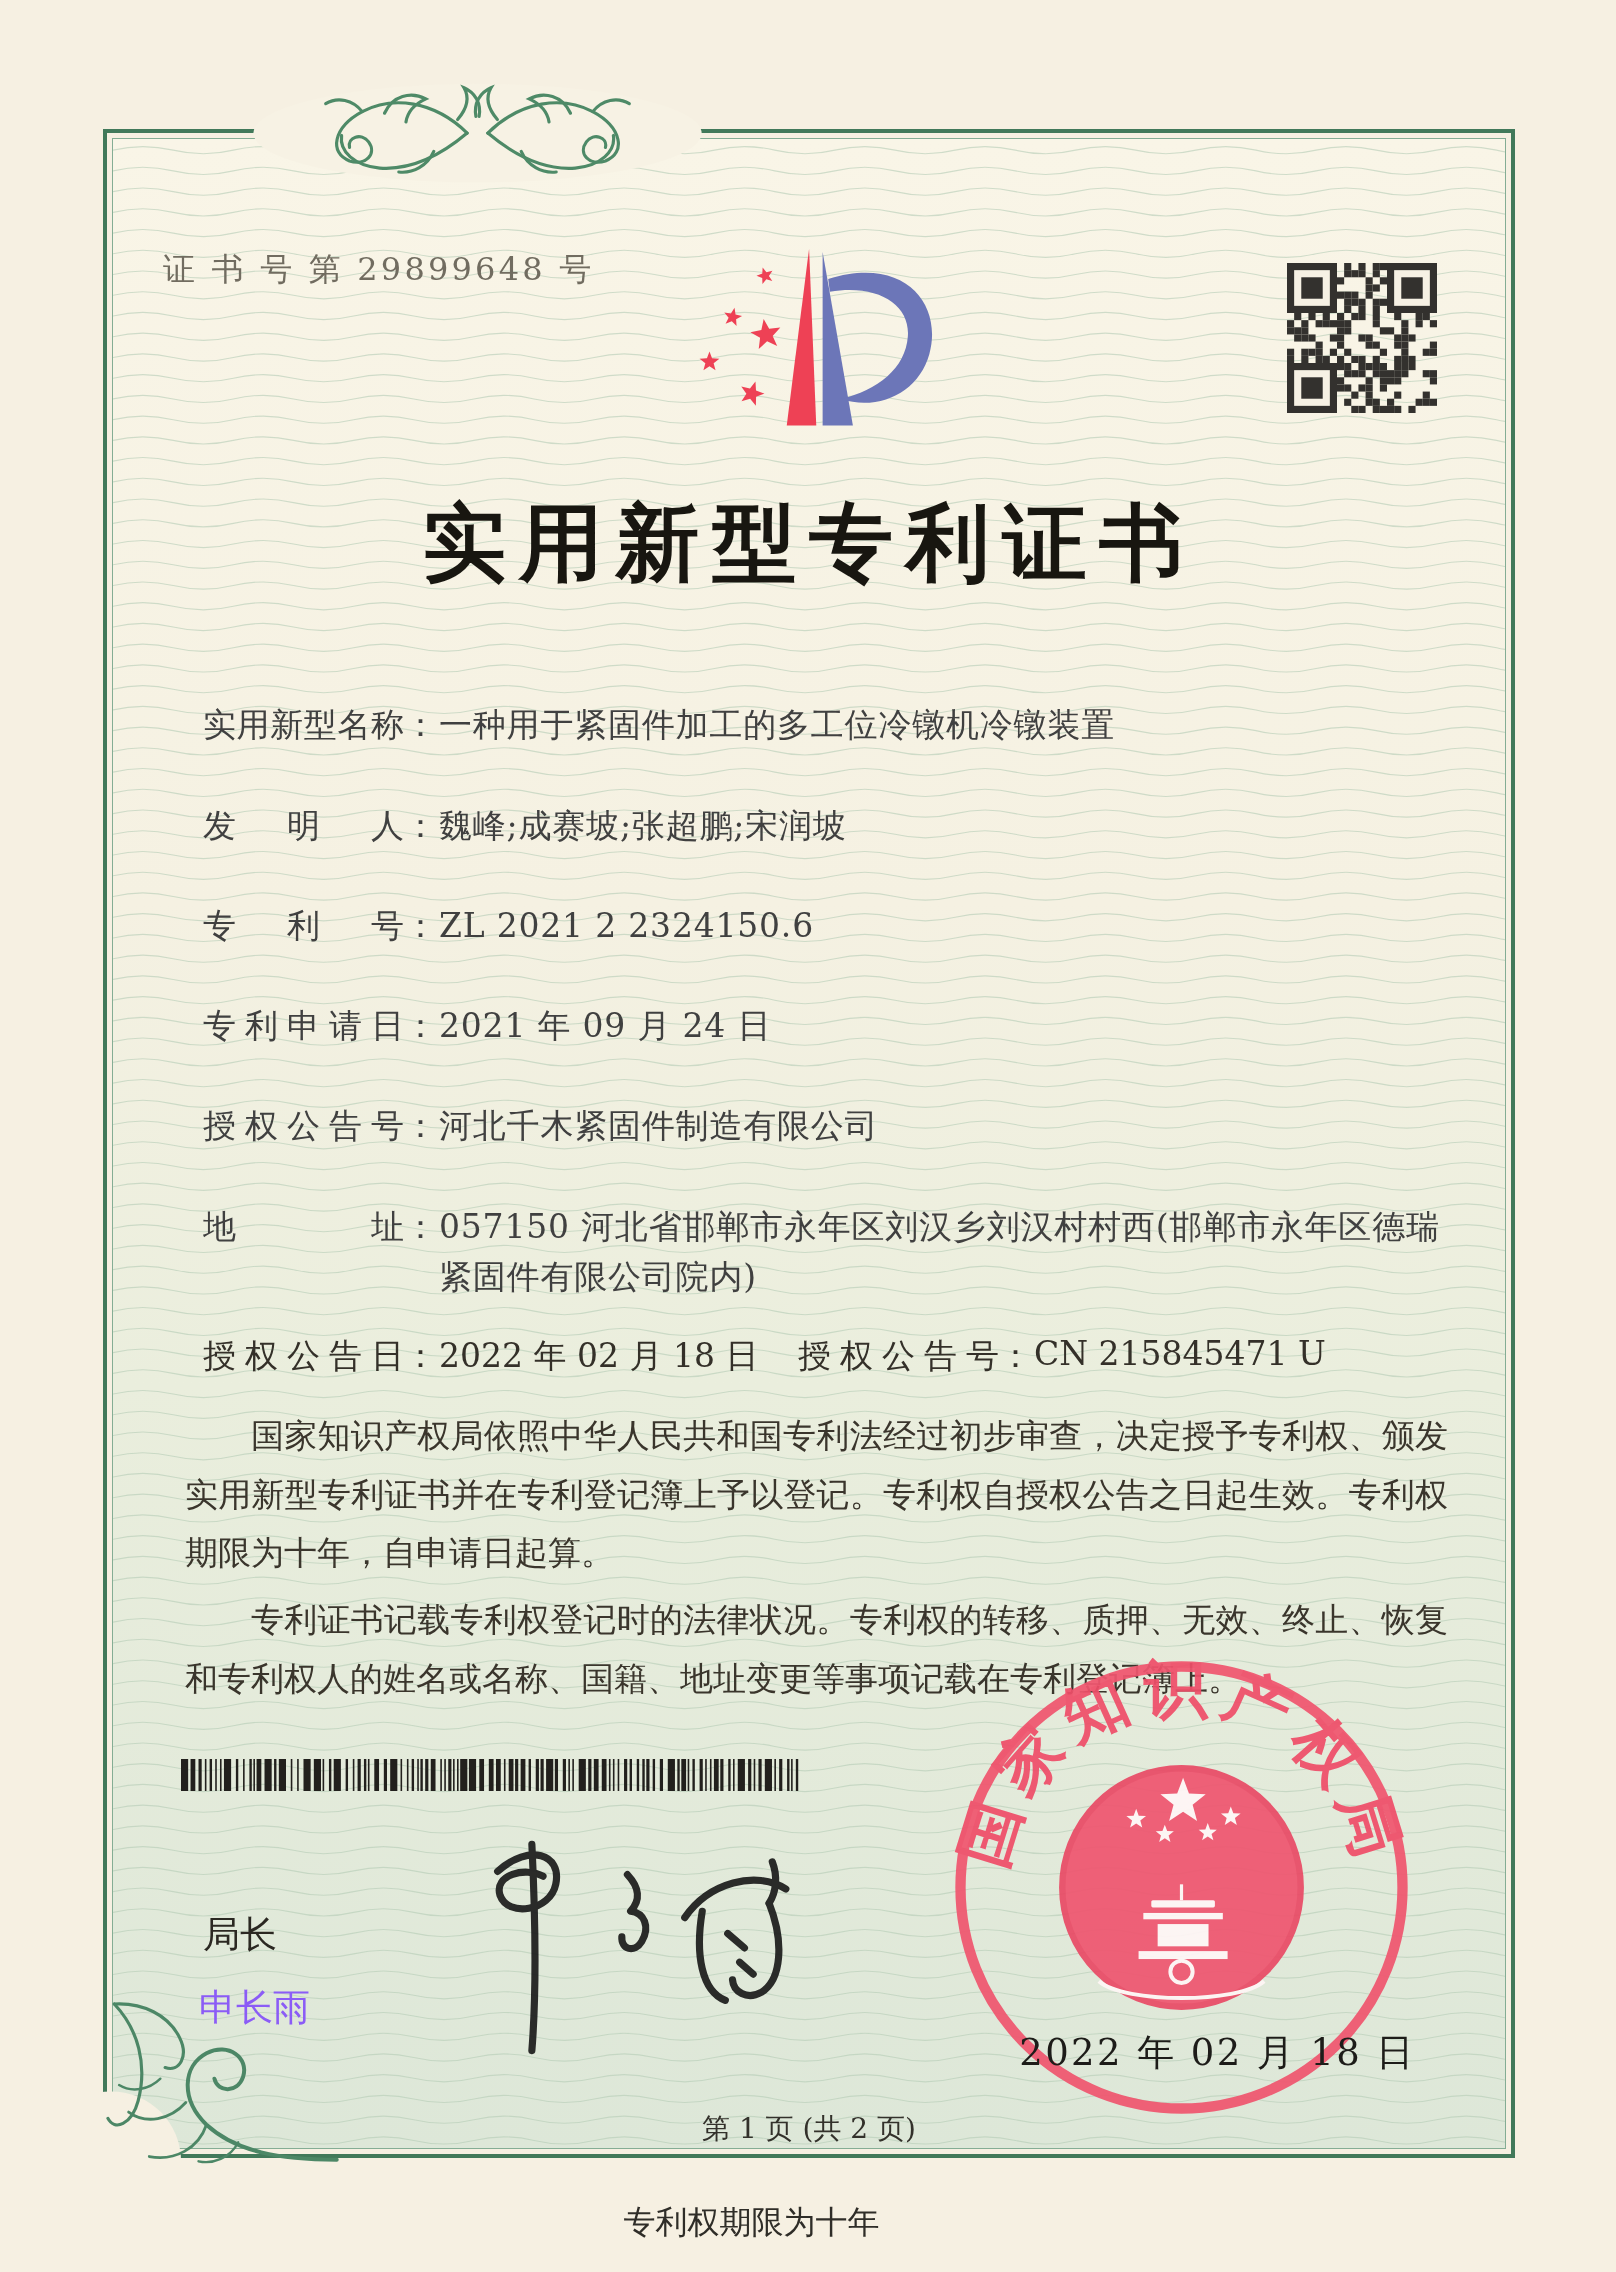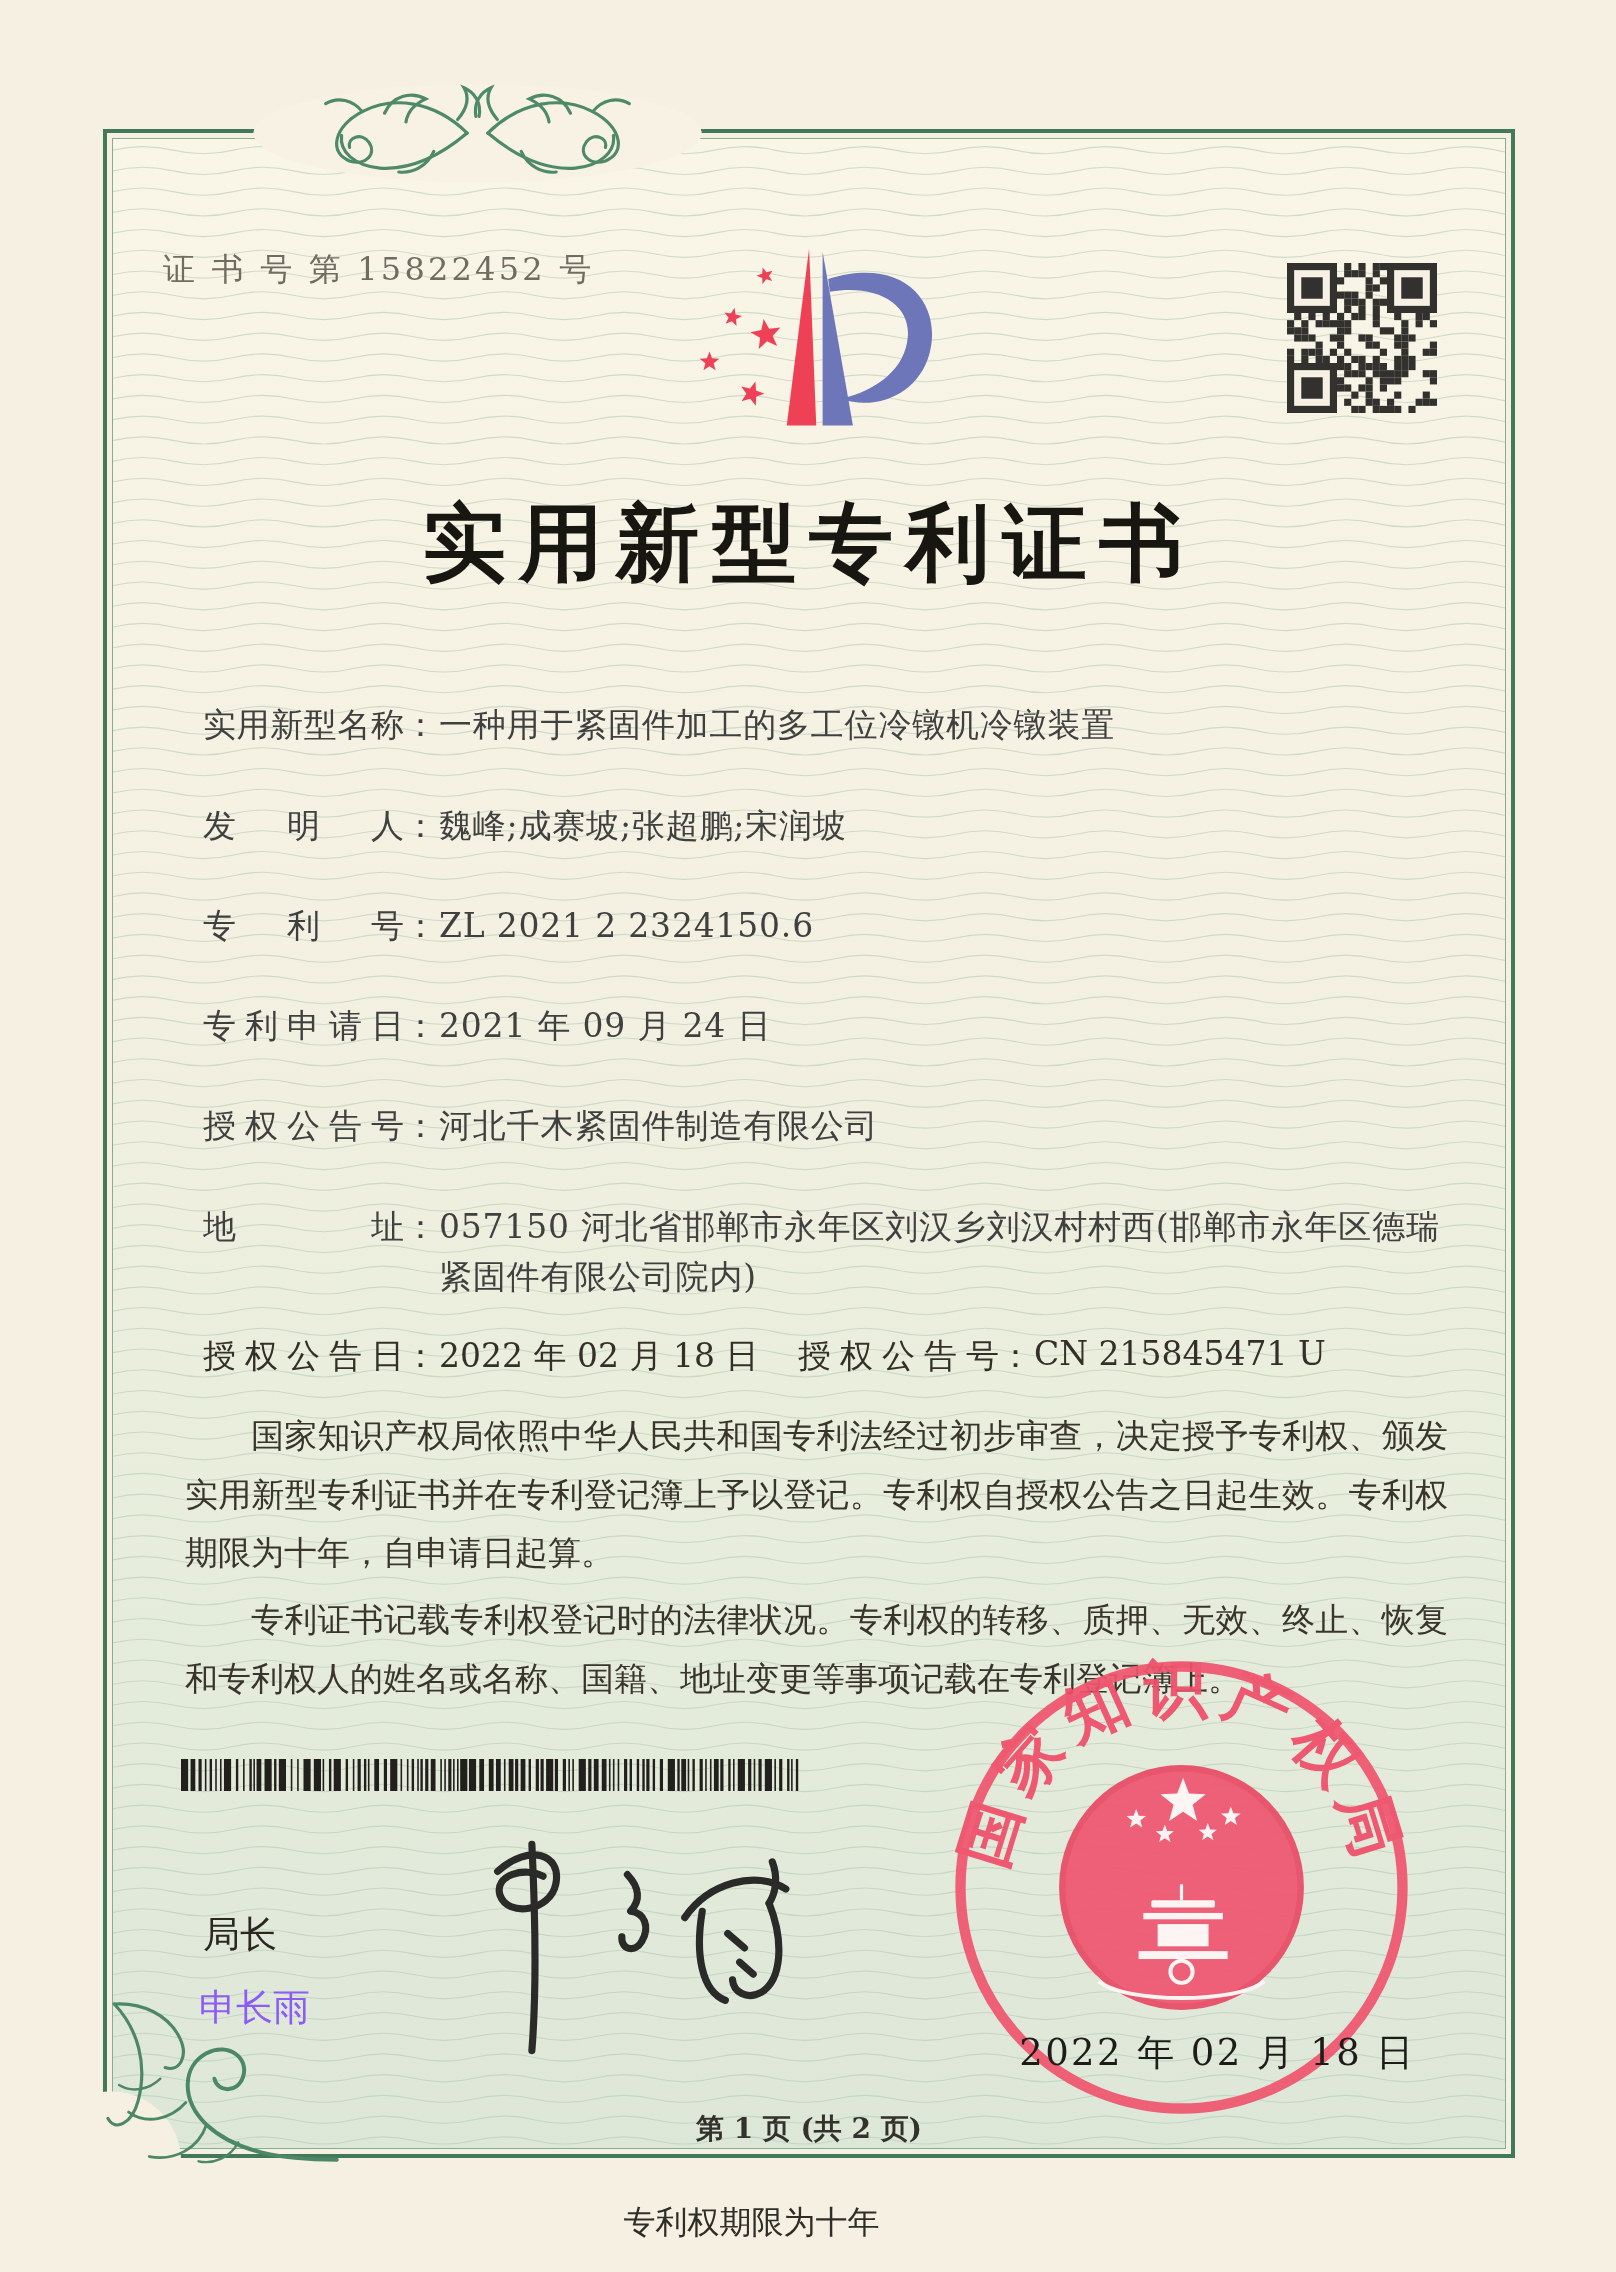--- a/index.html
+++ b/index.html
@@ -36,21 +36,21 @@
     text-align:justify;color:#3a352c;}
   .paras p{margin:0 0 8px 0;text-indent:2em;}
   
   .barcode{left:181px;top:1759px;width:622px;height:32px;}
   .director-title{left:203px;top:1910px;font-size:37px;color:#2b2822;}
   .director-name{left:199px;top:1983px;font-size:37px;color:#8b5cf6;}
   .signature{left:422px;top:1822px;width:414px;height:239px;}
   .seal{left:943px;top:1649px;width:477px;height:477px;opacity:.93;}
   .seal-date{left:971px;top:2028px;width:493px;text-align:center;
     font-size:37px;letter-spacing:2.4px;color:#1d1c19;}
-  .page-info{left:103px;top:2110px;width:1412px;text-align:center;font-size:28px;color:#33312b;font-weight:bold;}
+  .page-info{left:103px;top:2110px;width:1412px;text-align:center;font-size:28px;color:#33312b;}
   .back-note{left:103px;top:2201px;width:1297px;text-align:center;font-size:32px;color:#2f2d28;}
   .ornament-top{left:171px;top:56px;width:613px;height:151px;}
   .ornament-corner{left:73px;top:1983px;width:286px;height:239px;}
 </style>
 </head>
 <body>
 
 <div class="paper">
 
   <div class="frame">
@@ -180,21 +180,21 @@
       <path stroke-width="5" d="M332 222 C 260 222 205 212 168 178 C 135 146 138 104 168 88 C 196 74 222 94 214 118 C 207 138 182 138 178 120"></path>
       <path stroke-width="4" d="M52 26 C 82 58 94 102 82 148 C 74 178 52 186 44 170"></path>
       <path stroke-width="4" d="M52 26 C 88 24 120 40 134 68 C 146 92 134 112 116 106"></path>
       <path stroke-width="3.5" d="M168 178 C 158 208 128 224 96 218"></path>
       <path stroke-width="3.5" d="M142 150 C 122 172 92 178 70 162"></path>
       <path stroke-width="3" d="M208 200 C 198 220 176 228 158 224"></path>
       <path stroke-width="3" d="M110 120 C 96 134 74 138 58 128"></path>
     </g>
   </svg>
 
-  <div class="abs cert-no">证 书 号 第 15822452 号</div>
+  <div class="abs cert-no">证 书 号 第 29899648 号</div>
 
   <svg class="abs logo" viewBox="0 0 330 305">
     <g id="logo-stars">
         <polygon points="113.7,49.5 113.3,57.2 106.0,59.8 113.2,62.7 113.5,70.4 118.4,64.4 125.8,66.6 121.6,60.1 126.0,53.7 118.5,55.6" fill="#ee4155"></polygon>
         <polygon points="78.4,100.2 73.9,107.4 65.6,106.1 71.0,112.6 67.2,120.1 75.0,116.9 81.0,122.9 80.4,114.5 87.9,110.6 79.7,108.6" fill="#ee4155"></polygon>
         <polygon points="115.0,114.2 112.1,128.0 98.3,130.7 110.5,137.8 108.8,151.8 119.3,142.3 132.0,148.2 126.3,135.4 135.9,125.0 121.9,126.5" fill="#ee4155"></polygon>
         <polygon points="47.0,155.0 43.8,163.6 34.6,164.0 41.8,169.7 39.4,178.5 47.0,173.5 54.6,178.5 52.2,169.7 59.4,164.0 50.2,163.6" fill="#ee4155"></polygon>
         <polygon points="104.7,192.7 97.8,201.6 86.9,198.8 93.3,208.1 87.2,217.6 98.0,214.4 105.2,223.1 105.5,211.9 116.0,207.8 105.4,204.0" fill="#ee4155"></polygon>
       </g>
     <polygon points="172,26 181,248 144,248" fill="#ee4155"></polygon>

